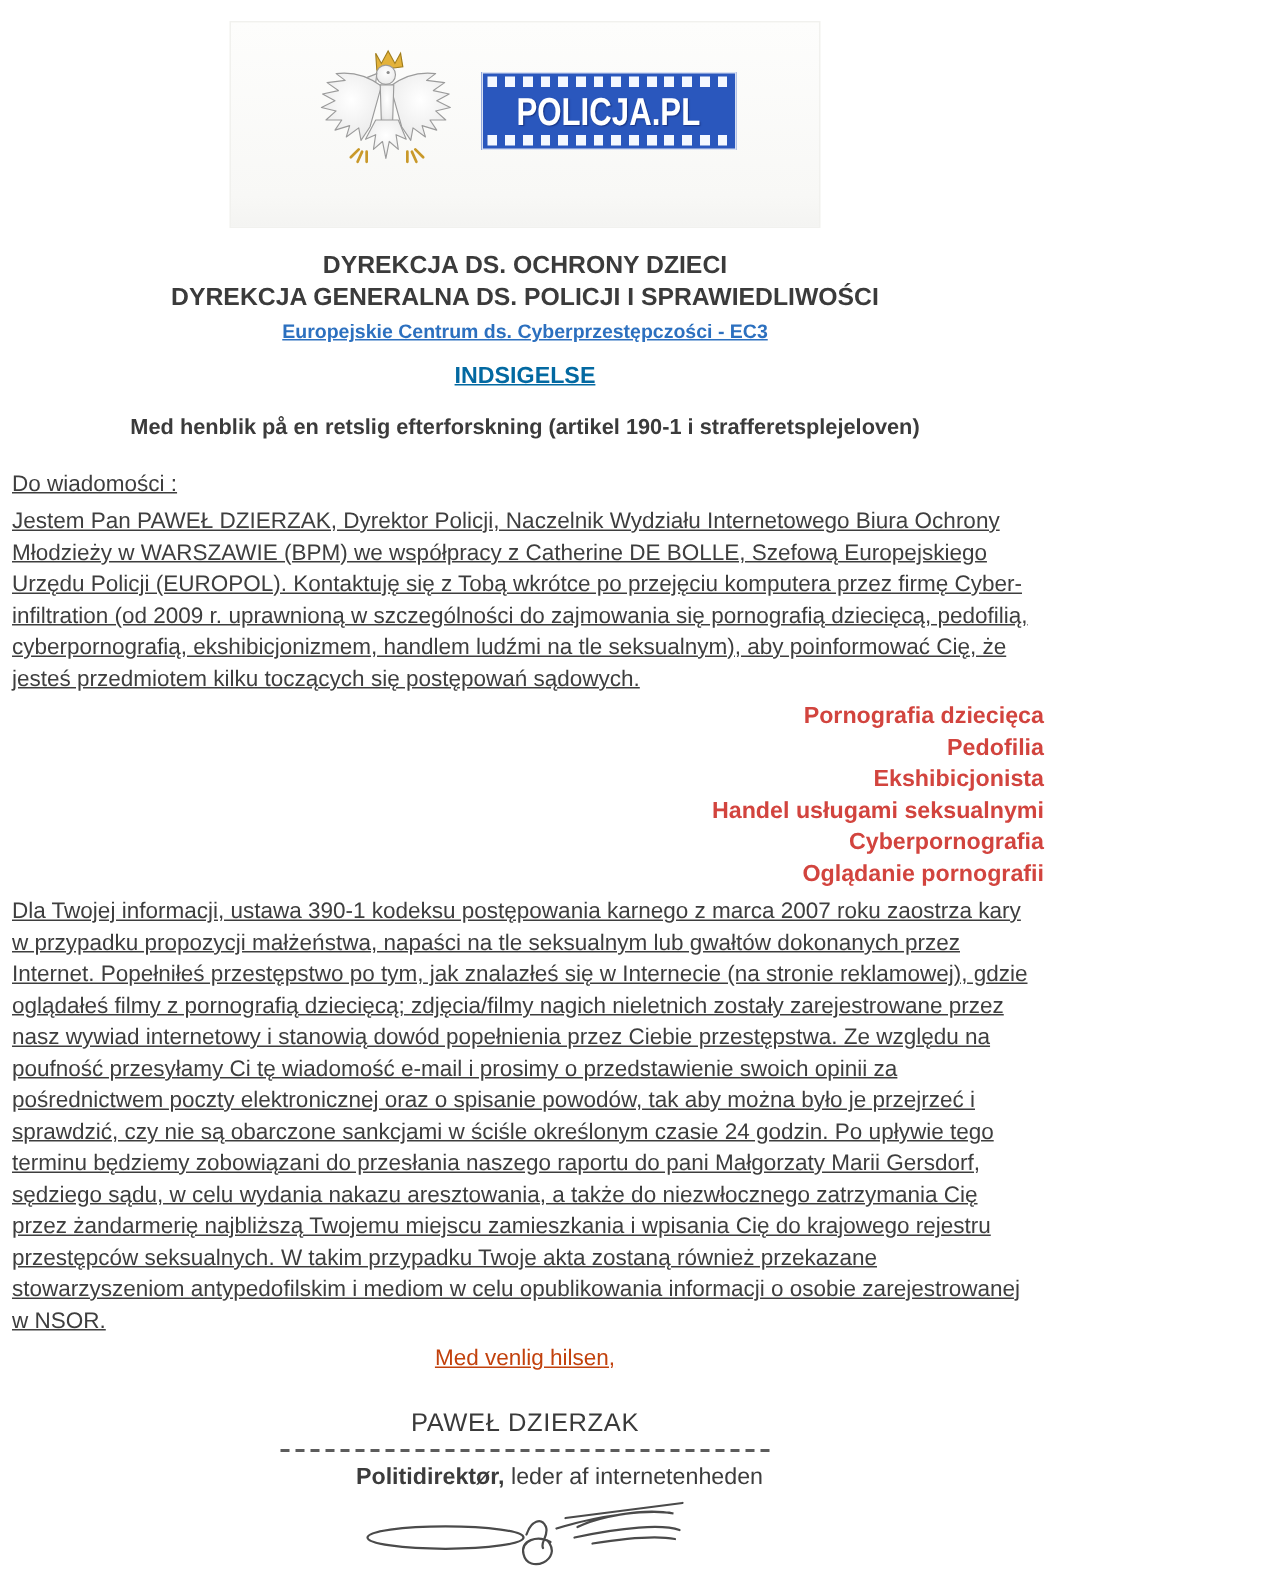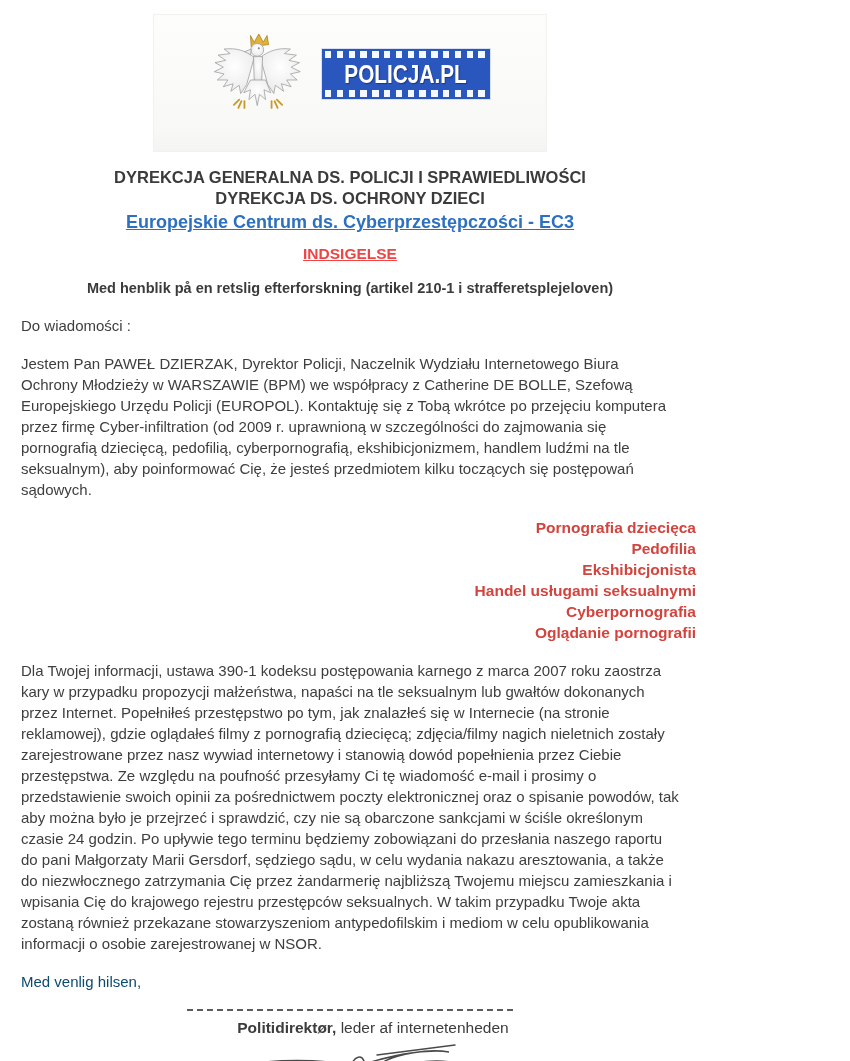--- a/index.html
+++ b/index.html
@@ -35,30 +35,30 @@
   .brand {
     display:block; color:#ffffff; font-weight:bold; font-size:26px; line-height:26px;
     letter-spacing:0; transform:scaleX(.8); transform-origin:center;
     text-shadow:1px 1px 1px rgba(8,20,80,.5); white-space:nowrap;
   }
 
   
   .headers { margin-top:15px; }
   .h-line  { text-align:center; font-weight:bold; font-size:16.5px; line-height:21px; color:#3b3b3b; }
   .h-blue  { text-align:center; margin-top:3px; }
-  .h-blue a{ color:#2c70bf; font-weight:bold; font-size:18px; text-decoration:underline; cursor:pointer; }
+  .h-blue a{ color:#2c70bf; font-weight:bold; font-size:13px; text-decoration:underline; cursor:pointer; }
   .h-red   { text-align:center; margin-top:12px; }
-  .h-red span { color:#ef4444; font-weight:bold; font-size:15.5px; text-decoration:underline; }
+  .h-red span { color:#0369a1; font-weight:bold; font-size:15.5px; text-decoration:underline; }
   .subject { text-align:center; font-weight:bold; font-size:14.5px; color:#3b3b3b; margin-top:17px; }
 
   
   .bodytext { width:692px; margin:19px auto 0; font-size:15px; line-height:21px; color:#3e3e3e; }
-  .bodytext p { margin:17px; }
+  .bodytext p { margin:4px;text-decoration:underline; }
   .accusations { text-align:right; font-weight:bold; font-size:15.5px; line-height:21px; color:#d2443e; }
-  .closing { text-align:left; color:#0c4a6e; }
+  .closing { text-align:center; color:#c2410c; }
 
   
   .sig-name   { text-align:center; margin-top:23px; font-size:17px; letter-spacing:.4px; color:#3a3a3a; }
   .sig-divider{ width:326px; margin:7px auto 0; border-top:2px dashed #5c5c5c; height:0; }
   .sig-title  { text-align:center; margin-top:8px; font-size:15.5px; color:#3c3c3c;padding-left:46px; }
   .sig-title b{ font-weight:bold; }
   .sig-scrawl { display:block; margin:1px auto 0; }
   .footer     { text-align:center; margin-top:9px; font-size:15px; color:#3e3e3e; }
 </style>
 </head>
@@ -92,47 +92,48 @@
 
       <path d="M40,92 l-7,7 M43,94 l-4,9 M47,94 l0,9" stroke="#c9992a" stroke-width="2.4" stroke-linecap="round" fill="none"></path>
       <path d="M90,92 l7,7 M87,94 l4,9 M83,94 l0,9" stroke="#c9992a" stroke-width="2.4" stroke-linecap="round" fill="none"></path>
     </svg>
     <div class="filmstrip">
       <span class="brand">POLICJA.PL</span>
     </div>
   </div>
 
   <div class="headers">
+    <div class="h-line">DYREKCJA DS. OCHRONY DZIECI</div>
     <div class="h-line">DYREKCJA GENERALNA DS. POLICJI I SPRAWIEDLIWOŚCI</div>
-    <div class="h-line">DYREKCJA DS. OCHRONY DZIECI</div>
     <div class="h-blue">
       <a>Europejskie Centrum ds. Cyberprzestępczości - EC3</a>
     </div>
     <div class="h-red">
       <span>INDSIGELSE</span>
     </div>
-    <div class="subject">Med henblik på en retslig efterforskning (artikel 210-1 i strafferetsplejeloven)</div>
+    <div class="subject">Med henblik på en retslig efterforskning (artikel 190-1 i strafferetsplejeloven)</div>
   </div>
 
   <div class="bodytext">
     <p>Do wiadomości :</p>
     <p>Jestem Pan PAWEŁ DZIERZAK, Dyrektor Policji, Naczelnik Wydziału Internetowego Biura Ochrony Młodzieży w WARSZAWIE (BPM) we współpracy z Catherine DE BOLLE, Szefową Europejskiego Urzędu Policji (EUROPOL). Kontaktuję się z Tobą wkrótce po przejęciu komputera przez firmę Cyber-infiltration (od 2009 r. uprawnioną w szczególności do zajmowania się pornografią dziecięcą, pedofilią, cyberpornografią, ekshibicjonizmem, handlem ludźmi na tle seksualnym), aby poinformować Cię, że jesteś przedmiotem kilku toczących się postępowań sądowych.</p>
     <div class="accusations">
         <div>Pornografia dziecięca</div>
         <div>Pedofilia</div>
         <div>Ekshibicjonista</div>
         <div>Handel usługami seksualnymi</div>
         <div>Cyberpornografia</div>
         <div>Oglądanie pornografii</div>
       </div>
     <p>Dla Twojej informacji, ustawa 390-1 kodeksu postępowania karnego z marca 2007 roku zaostrza kary w przypadku propozycji małżeństwa, napaści na tle seksualnym lub gwałtów dokonanych przez Internet. Popełniłeś przestępstwo po tym, jak znalazłeś się w Internecie (na stronie reklamowej), gdzie oglądałeś filmy z pornografią dziecięcą; zdjęcia/filmy nagich nieletnich zostały zarejestrowane przez nasz wywiad internetowy i stanowią dowód popełnienia przez Ciebie przestępstwa. Ze względu na poufność przesyłamy Ci tę wiadomość e-mail i prosimy o przedstawienie swoich opinii za pośrednictwem poczty elektronicznej oraz o spisanie powodów, tak aby można było je przejrzeć i sprawdzić, czy nie są obarczone sankcjami w ściśle określonym czasie 24 godzin. Po upływie tego terminu będziemy zobowiązani do przesłania naszego raportu do pani Małgorzaty Marii Gersdorf, sędziego sądu, w celu wydania nakazu aresztowania, a także do niezwłocznego zatrzymania Cię przez żandarmerię najbliższą Twojemu miejscu zamieszkania i wpisania Cię do krajowego rejestru przestępców seksualnych. W takim przypadku Twoje akta zostaną również przekazane stowarzyszeniom antypedofilskim i mediom w celu opublikowania informacji o osobie zarejestrowanej w NSOR.</p>
     <p class="closing">Med venlig hilsen,</p>
   </div>
 
   <div>
+    <div class="sig-name">PAWEŁ DZIERZAK</div>
     <div class="sig-divider"></div>
     <div class="sig-title">
       <b>Politidirektør,</b><span> leder af internetenheden</span>
     </div>
     <svg class="sig-scrawl" width="230" height="58" viewBox="0 0 230 58" aria-hidden="true">
       <g stroke="#4a4a4a" stroke-width="1.5" fill="none" stroke-linecap="round">
         <ellipse cx="62" cy="30" rx="52" ry="7.5"></ellipse>
         <path d="M116,28 c3,-9 10,-12 13,-5 c2,6 -4,10 -2,14"></path>
         <path d="M130,32 c11,13 -13,23 -16,9 c-2,-9 9,-13 18,-8"></path>
         <path d="M136,24 C165,15 198,11 214,14 C192,10 162,17 150,23"></path>

